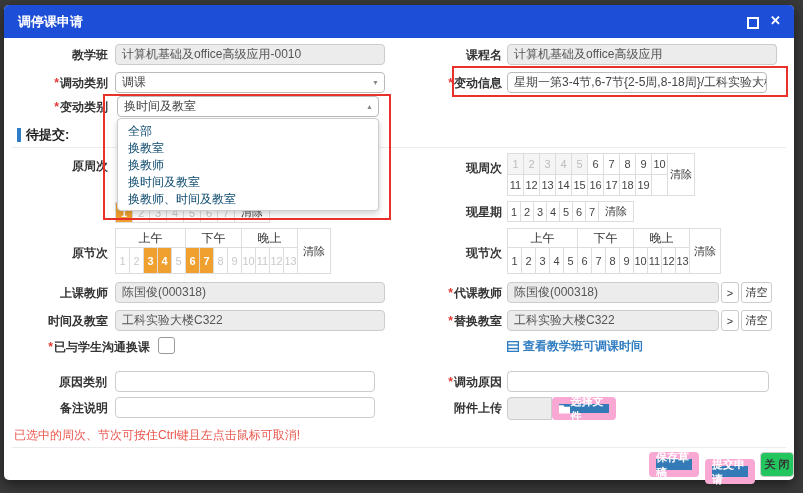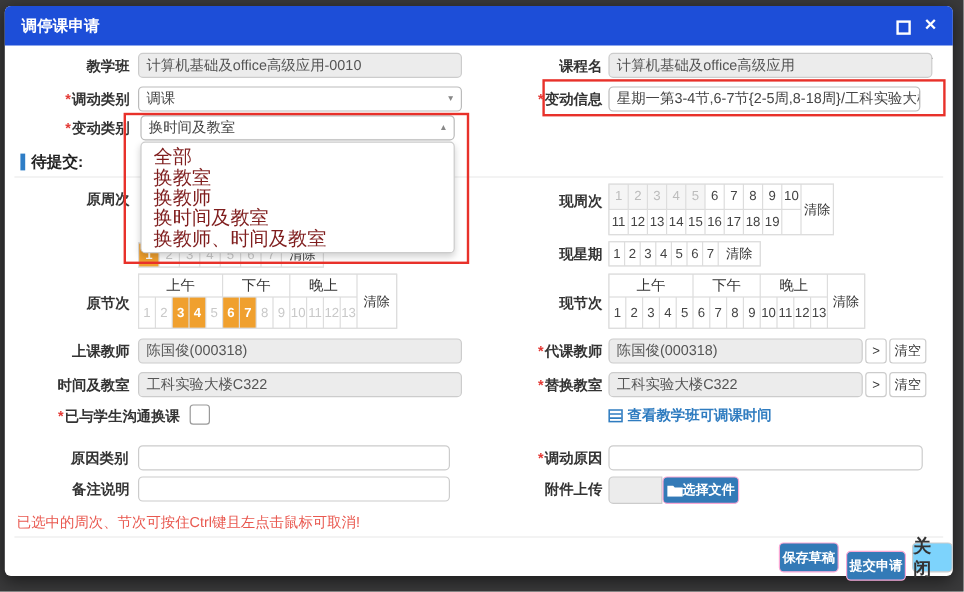--- a/index.html
+++ b/index.html
@@ -9,37 +9,37 @@
   .title{position:absolute;left:14px;top:0;line-height:33px;color:#fff;font-size:13px;font-weight:bold}
   .max{position:absolute;right:35px;top:12px;width:8px;height:8px;border:2px solid #fff;cursor:pointer}
   .x{position:absolute;right:13px;top:0;line-height:32px;color:#fff;font-size:13px;font-weight:bold;cursor:pointer}
   .lbl{position:absolute;font-size:12px;font-weight:bold;color:#333;text-align:right;white-space:nowrap}
   .req{color:#e43a36;font-style:normal;margin-right:1px}
   .inp{position:absolute;height:21px;border:1px solid #ccc;border-radius:4px;font-size:12px;color:#555;line-height:19px;padding:0 6px;box-sizing:border-box;background:#fff;overflow:hidden;white-space:nowrap}
   .dis{background:#ececec}
   .selbox{position:absolute;height:21px;border:1px solid #bbb;border-radius:4px;background:#fff;font-size:12px;color:#444;line-height:19px;padding:0 18px 0 6px;box-sizing:border-box;cursor:pointer;overflow:hidden;white-space:nowrap}
   .arr{position:absolute;right:5px;top:0;font-size:7px;color:#888;line-height:20px}
   .panel{position:absolute;background:#fff;border:1px solid #ccc;border-radius:4px;box-shadow:0 3px 6px rgba(0,0,0,.18);z-index:5;padding:4px 0;box-sizing:border-box}
-  .opt{font-size:16px;color:#7f1d1d;line-height:17px;padding:0 10px;cursor:pointer;white-space:nowrap}
+  .opt{font-size:12px;color:#0c4a6e;line-height:17px;padding:0 10px;cursor:pointer;white-space:nowrap}
   .redbox{position:absolute;border:2px solid #e8312a;z-index:7;pointer-events:none}
   .sec{position:absolute;left:13px;top:121px;font-size:13px;font-weight:bold;color:#222;display:flex;align-items:center;gap:5px}
   .secbar{width:4px;height:14px;background:#2e7dc6;display:inline-block}
   .hr{position:absolute;left:8px;right:8px;height:0;border-top:1px solid #ececec}
   .grid{position:absolute;display:grid;gap:1px;background:#ddd;border:1px solid #ddd;z-index:1}
   .cell{background:#fff;display:flex;align-items:center;justify-content:center;font-size:11px;color:#444;cursor:pointer}
   .cell.hdr2{font-size:12px;color:#333;cursor:default}
   .cell.sel{background:#f0a02e;color:#fff;font-weight:bold}
   .cell.dis{color:#c9c9c9;cursor:default}
   .cell.mute{background:#f5f5f5;color:#bcbcbc;cursor:default}
   .cell.empty{cursor:default}
   .cell.clear{font-size:11px;color:#333;padding:0 2px}
   .cb{position:absolute;width:15px;height:15px;border:1px solid #999;border-radius:3px;background:#fff;cursor:pointer}
   .lnk{position:absolute;display:flex;align-items:center;gap:4px;font-size:12px;font-weight:bold;color:#2f7cc0;cursor:pointer;text-decoration:none}
-  .btnp{position:absolute;height:25px;background:#337ab7;color:#fff;border:1px solid #f9a8d4;border-radius:4px;font-size:11px;font-weight:bold;display:flex;align-items:center;justify-content:center;gap:0;cursor:pointer;box-sizing:border-box}
-  .btnd{position:absolute;height:25px;background:#7dd3fc;color:#333;border:1px solid #ccc;border-radius:4px;font-size:15px;font-weight:bold;display:flex;align-items:center;justify-content:center;cursor:pointer;box-sizing:border-box}
+  .btnp{position:absolute;height:25px;background:#337ab7;color:#fff;border:7px solid #f9a8d4;border-radius:4px;font-size:11px;font-weight:bold;display:flex;align-items:center;justify-content:center;gap:0;cursor:pointer;box-sizing:border-box}
+  .btnd{position:absolute;height:25px;background:#22c55e;color:#333;border:1px solid #ccc;border-radius:4px;font-size:11px;font-weight:bold;display:flex;align-items:center;justify-content:center;cursor:pointer;box-sizing:border-box}
   .minibtn{position:absolute;height:21px;background:#fff;border:1px solid #ccc;border-radius:3px;font-size:11px;color:#333;display:flex;align-items:center;justify-content:center;cursor:pointer;box-sizing:border-box}
   .hint{position:absolute;left:10px;top:422px;font-size:12px;color:#e9584f}
   .scrollarr{position:absolute;left:767px;top:37px;font-size:8px;color:#777}
 </style>
 </head>
 <body>
 
 <div class="modal">
   <div class="hdr">
     <span class="title">调停课申请</span>

